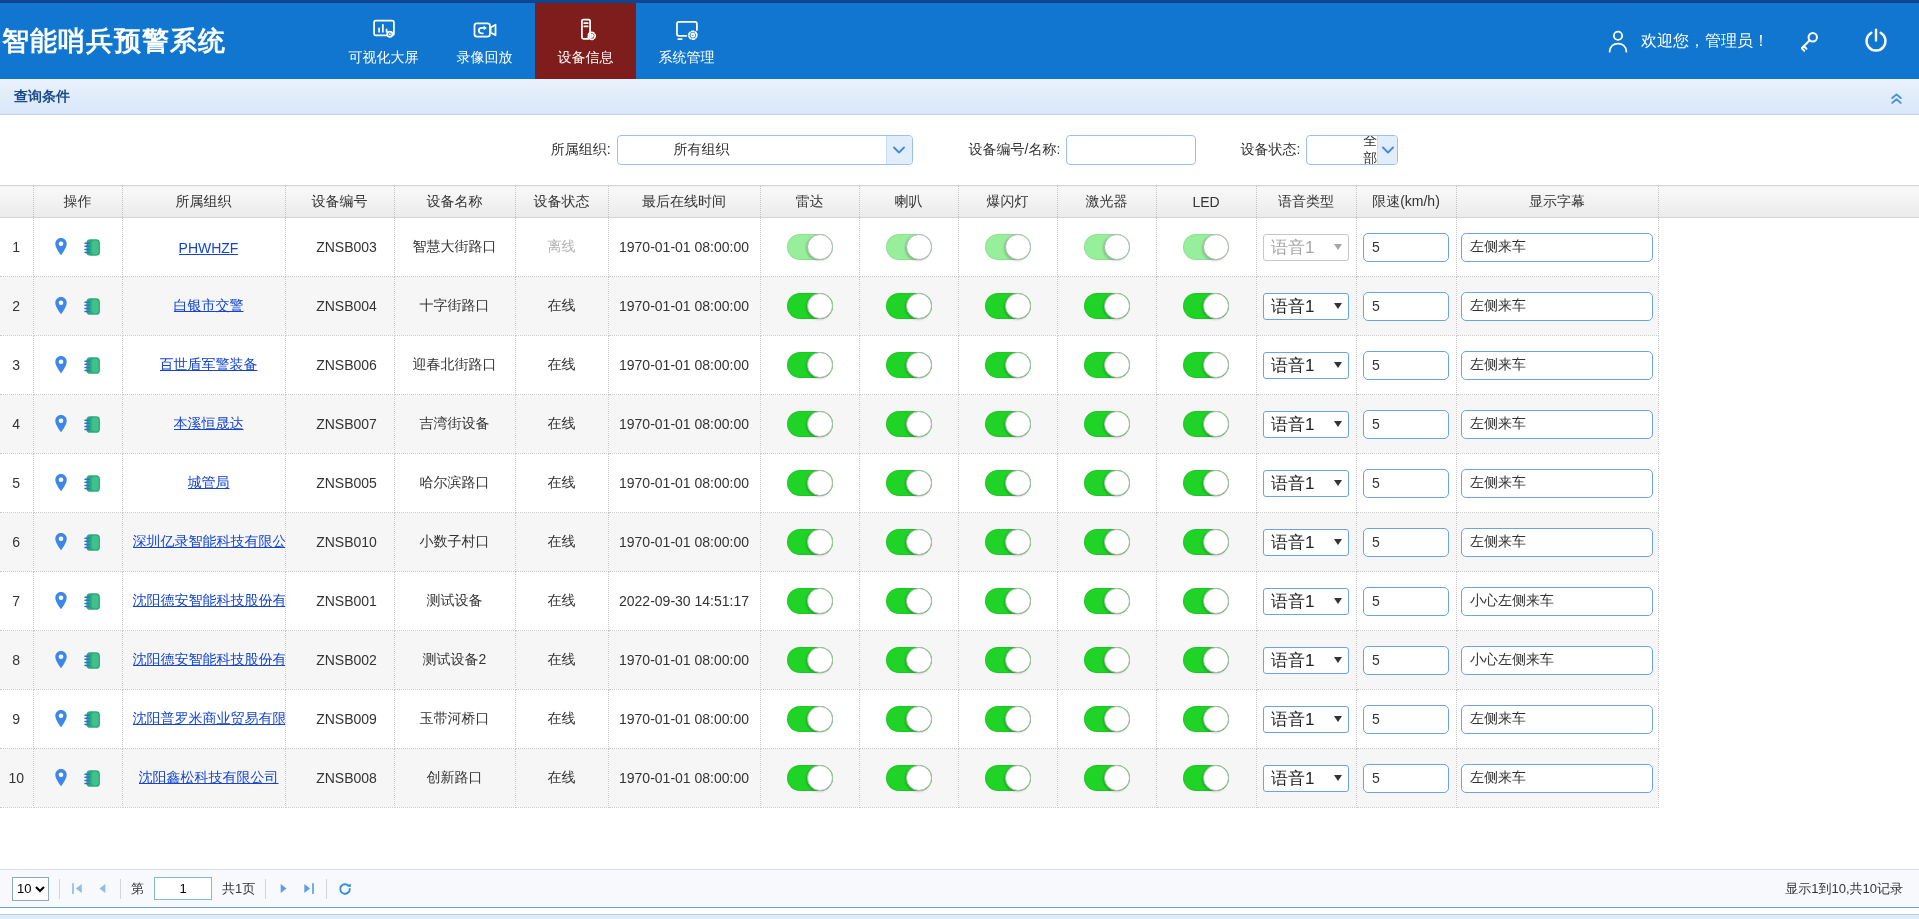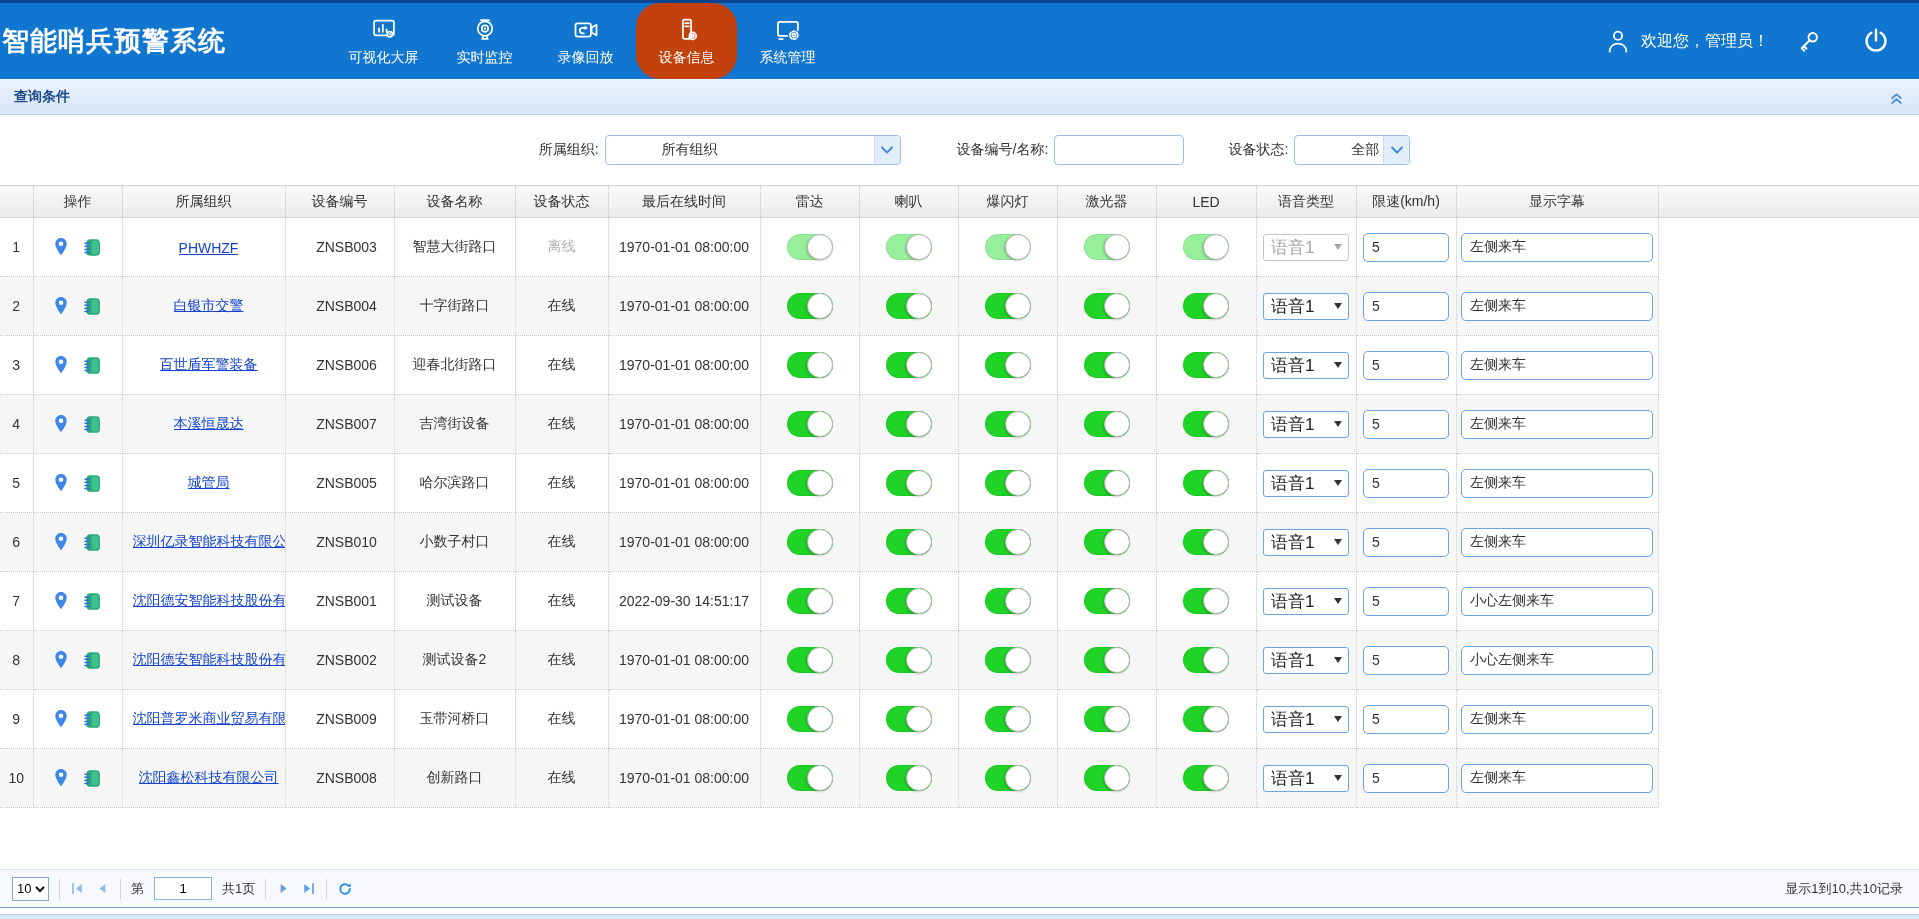--- a/index.html
+++ b/index.html
@@ -7,21 +7,21 @@
     font-family:"Liberation Sans","DejaVu Sans",sans-serif; }
 
   
   .header { position:relative; height:79px; background:#1176d0; }
   .top-strip { position:absolute; top:0; left:0; right:0; height:3px; background:#0c4690; }
   .app-title { position:absolute; left:2px; top:3px; height:76px; line-height:76px;
     color:#fff; font-size:27px; font-weight:700; letter-spacing:1px; white-space:nowrap; }
   .nav { position:absolute; left:333px; top:3px; bottom:0; display:flex; }
   .nav-item { width:101px; display:flex; flex-direction:column; align-items:center;
     justify-content:center; gap:5px; color:#fff; cursor:pointer; }
-  .nav-item.active { background:#c2410c;border-radius:24px; }
+  .nav-item.active { background:#7f1d1d; }
   .nav-label { font-size:14px; white-space:nowrap; }
   .nav-icon svg, .hdr-icon svg { display:block; }
   .header-right { position:absolute; right:28px; top:3px; height:76px; display:flex; align-items:center; }
   .welcome-text { color:#fff; font-size:16px; margin:0 26px 0 8px; white-space:nowrap; }
   .hdr-icon { display:flex; align-items:center; cursor:pointer; }
   .power-gap { width:38px; }
 
   
   .query-bar { height:36px; background:linear-gradient(#eaf2fc,#d9e7f8);
     border-bottom:1px solid #bcd4ef; display:flex; align-items:center;
@@ -32,21 +32,21 @@
   
   .filter-row { height:70px; display:flex; align-items:center; padding-left:30px;
     font-size:14px; color:#333; background:#fff;justify-content:center; }
   .f-label { white-space:nowrap; }
   .combo { display:inline-flex; height:30px; border:1px solid #9cc0ea; border-radius:4px;
     overflow:hidden; background:#fff; margin-left:6px; cursor:pointer;padding-left:48px; }
   .combo-value { flex:1; display:flex; align-items:center; padding-left:8px; font-size:14px; color:#333; }
   .combo-btn { width:26px; background:#e2edfa; border-left:1px solid #caddf3;
     display:flex; align-items:center; justify-content:center; }
   .combo.org { width:296px; }
-  .combo.status { width:116px; }
+  .combo.status { width:92px; }
   .text-input { height:30px; width:130px; border:1px solid #9cc0ea; border-radius:4px;
     padding:0 8px; font-size:14px; margin-left:6px; font-family:inherit; }
   .sp56 { width:56px; } .sp44 { width:44px; }
 
   
   .data-table { border-collapse:collapse; table-layout:fixed; width:1919px; }
   .data-table th { height:32px; background:linear-gradient(#f9f9f9,#ebebeb);
     border-top:1px solid #d5d5d5; border-bottom:1px solid #d5d5d5;
     border-right:1px dotted #c2c2c2; font-size:14px; font-weight:400; color:#333; }
   .data-table th.c-filler { border-right:none; }
@@ -114,32 +114,20 @@
       <div class="nav-item">
         <span class="nav-icon">
           <svg width="28" height="28" viewBox="0 0 24 24" fill="none" stroke="#fff" stroke-width="1.5" stroke-linecap="round">
             <rect x="3.5" y="4" width="17" height="12.5" rx="1.5"></rect>
             <path d="M7.8 13.5v-3M11 13.5V7.5M14.2 13.5v-2"></path>
             <circle cx="17" cy="15.6" r="2.2" fill="#1176d0"></circle>
             <circle cx="17" cy="15.6" r="0.9" fill="#fff" stroke="none"></circle>
           </svg>
         </span>
         <span class="nav-label">可视化大屏</span>
-      </div>
-      <div class="nav-item">
-        <span class="nav-icon">
-          <svg width="28" height="28" viewBox="0 0 24 24" fill="none" stroke="#fff" stroke-width="1.5" stroke-linecap="round">
-            <path d="M8.5 3.5h7"></path>
-            <circle cx="12" cy="10.8" r="6.2"></circle>
-            <circle cx="12" cy="10.8" r="2.7"></circle>
-            <circle cx="12" cy="10.8" r="0.9" fill="#fff" stroke="none"></circle>
-            <path d="M10.3 17.6l-.5 2h4.4l-.5-2"></path>
-          </svg>
-        </span>
-        <span class="nav-label">实时监控</span>
       </div>
       <div class="nav-item">
         <span class="nav-icon">
           <svg width="28" height="28" viewBox="0 0 24 24" fill="none" stroke="#fff" stroke-width="1.5" stroke-linecap="round" stroke-linejoin="round">
             <rect x="3" y="6.3" width="13.2" height="11.4" rx="2"></rect>
             <path d="M12.2 10.2H9a2.3 2.3 0 1 0 0 4.6h1.2"></path>
             <path d="M13.6 10.2l-2.8-2v4z" fill="#fff" stroke="none"></path>
             <path d="M16.8 9.8l4.2-2.3v9l-4.2-2.3z"></path>
           </svg>
         </span>

